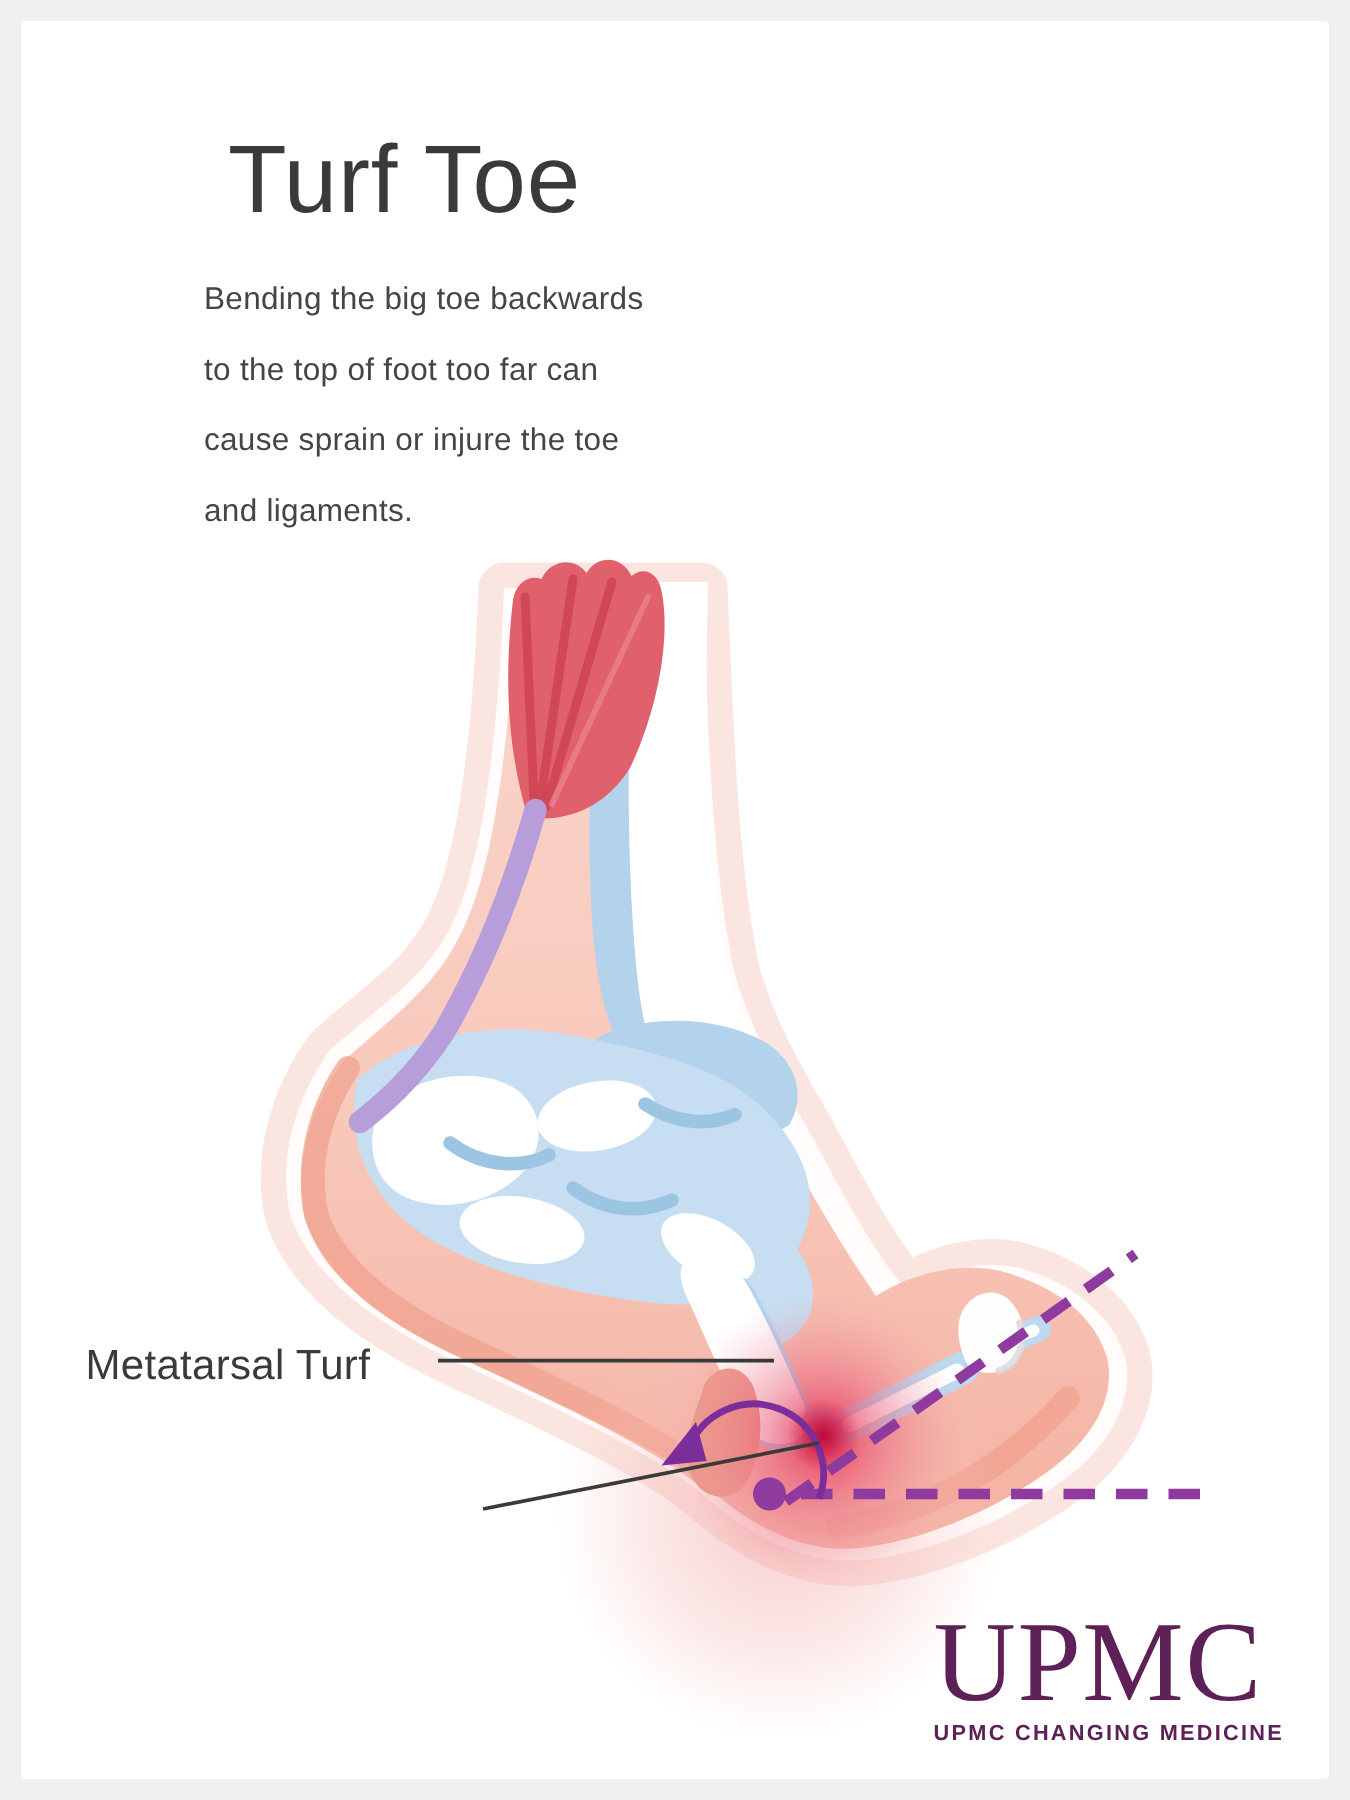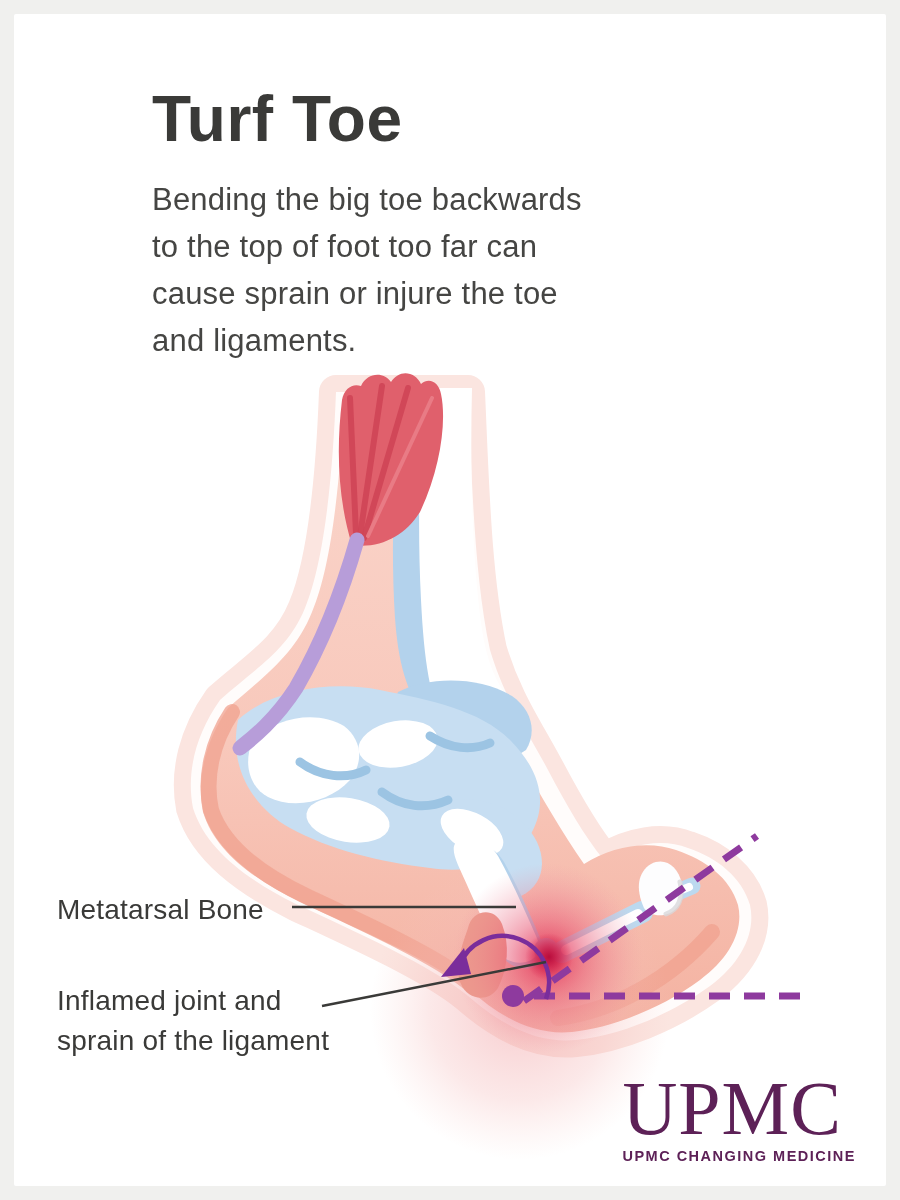--- a/index.html
+++ b/index.html
@@ -19,26 +19,26 @@
     background:var(--background-frame,#f0f0ee);
     font-family:"Liberation Sans",sans-serif;
     position:relative;overflow:hidden;
   }
   .card{
     position:absolute;left:14px;top:14px;right:14px;bottom:14px;
     background:var(--card,#fff);border-radius:2px;
   }
   .page-title{
     position:absolute;left:138px;top:68px;
-    font-size:64px;font-weight:700;letter-spacing:.5px;
+    font-size:64px;font-weight:400;letter-spacing:.5px;
     color:var(--title-text,#3a3a38);
   }
   .page-desc{
-    position:absolute;left:138px;top:162px;width:640px;
-    font-size:31px;line-height:47px;letter-spacing:.2px;
+    position:absolute;left:122px;top:162px;width:640px;
+    font-size:21px;line-height:47px;letter-spacing:.2px;
     color:var(--body-text,#454543);
     white-space:pre-line;
   }
   .illustration{position:absolute;left:-14px;top:-14px;width:900px;height:1200px;}
   .anatomy-label{
     position:absolute;font-size:28px;line-height:40px;
     color:var(--title-text,#3a3a38);letter-spacing:.2px;
   }
   .label-metatarsal{left:43px;top:876px;width:240px;}
   .label-inflamed{left:43px;top:967px;width:340px;white-space:pre-line;}
@@ -245,23 +245,21 @@
     <path class="dash-line" d="M 524 1001 L 757 836"></path>
     <path class="dash-line" d="M 534 996 L 812 996"></path>
     <circle class="angle-dot" cx="513" cy="996" r="11"></circle>
     <path class="motion-arc" d="M 546 999 A 44 44 0 1 0 459 966"></path>
     <path class="motion-arrowhead" d="M 441 977 L 464 948 L 471 974 Z"></path>
 
     <path class="leader-line" d="M 292 907 L 516 907"></path>
     <path class="leader-line" d="M 322 1006 L 546 962"></path>
   </svg>
 
-  <div class="anatomy-label label-metatarsal">Metatarsal Bone</div>
-
-  <div class="anatomy-label label-inflamed">Inflamed joint and
-sprain of the ligament</div>
+  <div class="anatomy-label label-metatarsal">Metatarsal Turf</div>
+
 
   <div class="brand-logo">
     <div class="brand-name">UPMC</div>
     <div class="brand-tagline">UPMC CHANGING MEDICINE</div>
   </div>
 
 </div>
 
 </body></html>

